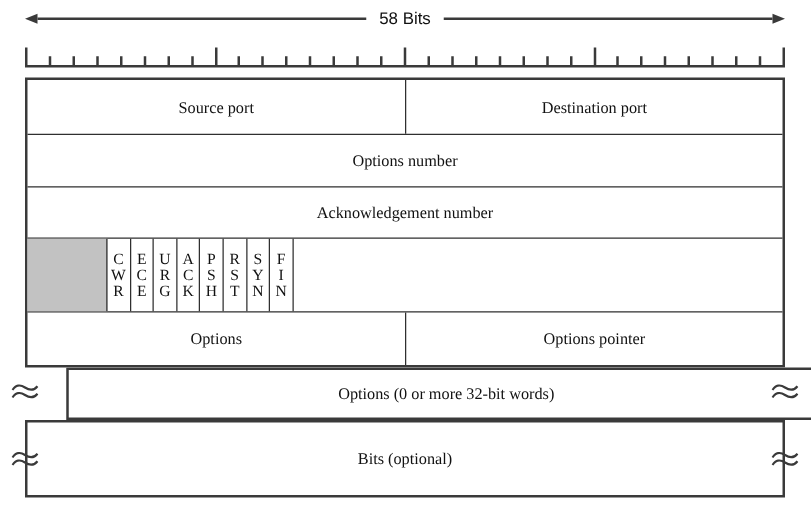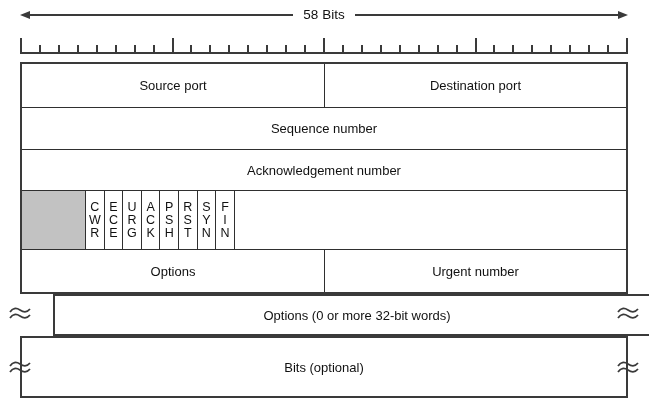--- a/index.html
+++ b/index.html
@@ -48,21 +48,21 @@
   .tbl{
     position:absolute;left:20px;width:608px;
     border:2px solid var(--line);
     display:flex;flex-direction:column;
     background:#fff;
   }
   .tbl.main{top:62px;height:232px;}
   .tbl.options{top:294px;height:42px;margin-left:33px;}
   .tbl.data{top:336px;height:62px;}
 
-  .row{display:flex;width:100%;}
+  .row{display:flex;width:100%;font-family:Liberation Serif, serif;}
   .row.sep{border-bottom:1.5px solid var(--thin);}
   .r1{height:44px;}
   .r2{height:42px;}
   .r3{height:41px;}
   .r4{height:59px;}
   .r5{flex:1;}
 
   .cell{
     display:flex;align-items:center;justify-content:center;
     font-size:13px;text-align:center;
@@ -134,42 +134,42 @@
     </div>
 
   <div class="tbl main">
 
     <div class="row r1 sep">
       <div class="cell w-half vsep">Source port</div>
       <div class="cell grow">Destination port</div>
     </div>
 
     <div class="row r2 sep">
-      <div class="cell grow">Sequence number</div>
+      <div class="cell grow">Options number</div>
     </div>
 
     <div class="row r3 sep">
       <div class="cell grow">Acknowledgement number</div>
     </div>
 
     <div class="row r4 sep">
       <div class="cell reserved vsep"></div>
       <div class="flag-cell">C<br>W<br>R</div>
       <div class="flag-cell">E<br>C<br>E</div>
       <div class="flag-cell">U<br>R<br>G</div>
       <div class="flag-cell">A<br>C<br>K</div>
       <div class="flag-cell">P<br>S<br>H</div>
       <div class="flag-cell">R<br>S<br>T</div>
       <div class="flag-cell">S<br>Y<br>N</div>
       <div class="flag-cell vsep">F<br>I<br>N</div>
     </div>
 
     <div class="row r5">
       <div class="cell w-half vsep">Options</div>
-      <div class="cell grow">Urgent number</div>
+      <div class="cell grow">Options pointer</div>
     </div>
   </div>
 
   <div class="tbl options">
     <div class="row r5">
       <div class="cell grow">Options (0 or more 32-bit words)</div>
     </div>
   </div>
 
   <div class="tbl data">

